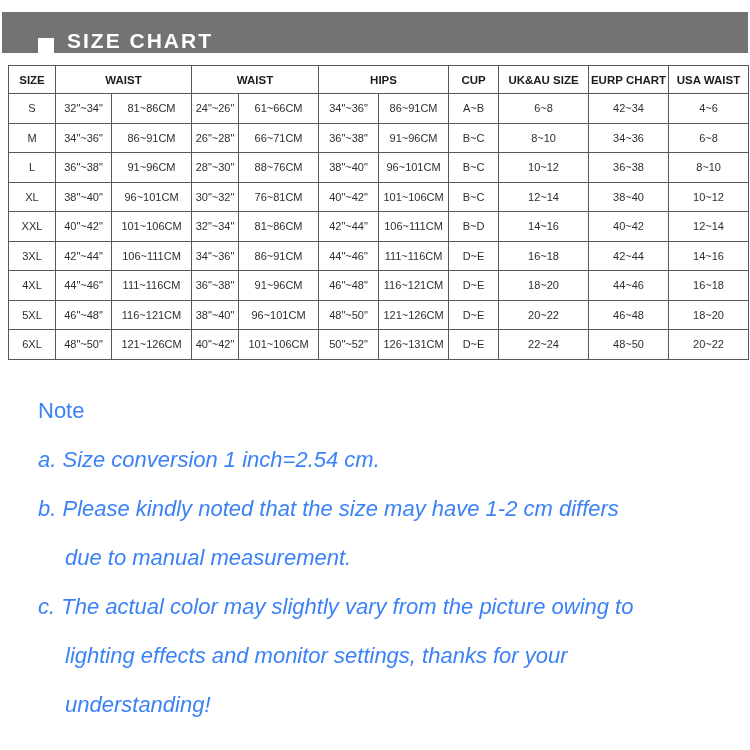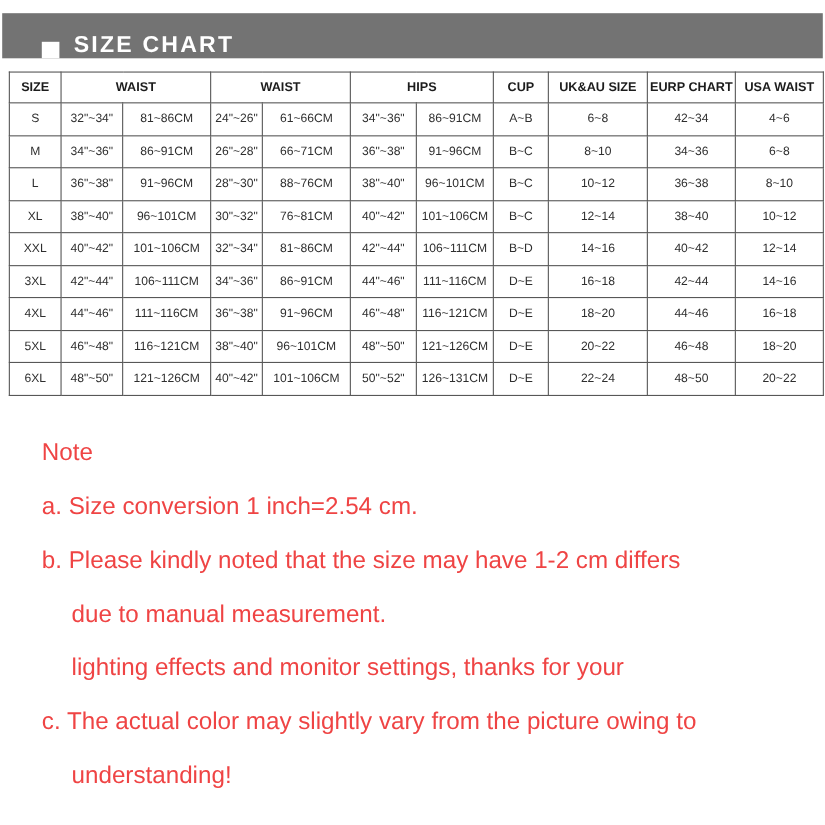--- a/index.html
+++ b/index.html
@@ -63,24 +63,24 @@
     height: 28.5px;
     font-size: 11px;
     font-weight: normal;
     color: #2e2e2e;
   }
 
   
   .notes {
     margin: 26px 15px 0 38px;
     font-size: 22px;
-    color: #ef4444;
+    color: #3b82f6;
   }
   .note-title { line-height: 49px; }
-  .note-line  { line-height: 49px; }
+  .note-line  { line-height: 49px; font-style: italic; }
   .note-line.cont { padding-left: 27px; }
 </style>
 </head>
 <body>
 
 <div class="page">
 
   <header class="title-bar">
     <span class="square-icon"></span>
     <h1 class="title-text">SIZE CHART</h1>
@@ -236,19 +236,19 @@
   <section class="notes">
     <div class="note-title">Note</div>
     <div class="note-item">
       <div class="note-line">a. Size conversion 1 inch=2.54 cm.</div>
     </div>
     <div class="note-item">
       <div class="note-line">b. Please kindly noted that the size may have 1-2 cm differs</div>
       <div class="note-line cont">due to manual measurement.</div>
     </div>
     <div class="note-item">
+      <div class="note-line">c. The actual color may slightly vary from the picture owing to</div>
       <div class="note-line cont">lighting effects and monitor settings, thanks for your</div>
-      <div class="note-line">c. The actual color may slightly vary from the picture owing to</div>
       <div class="note-line cont">understanding!</div>
     </div>
   </section>
 
 </div>
 
 </body></html>

